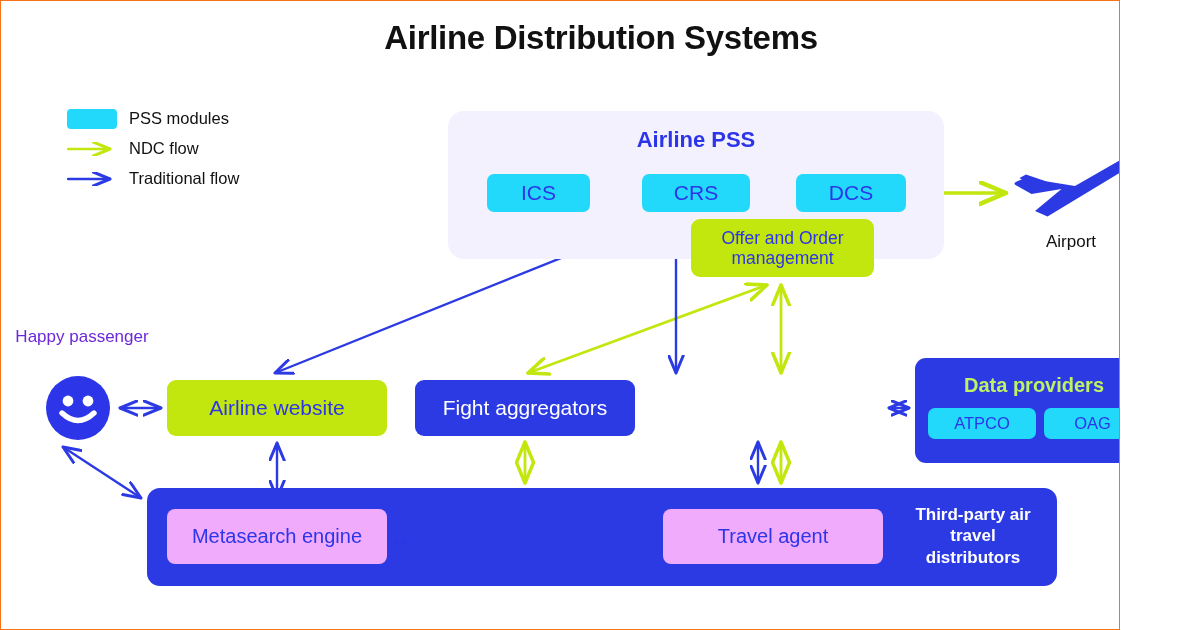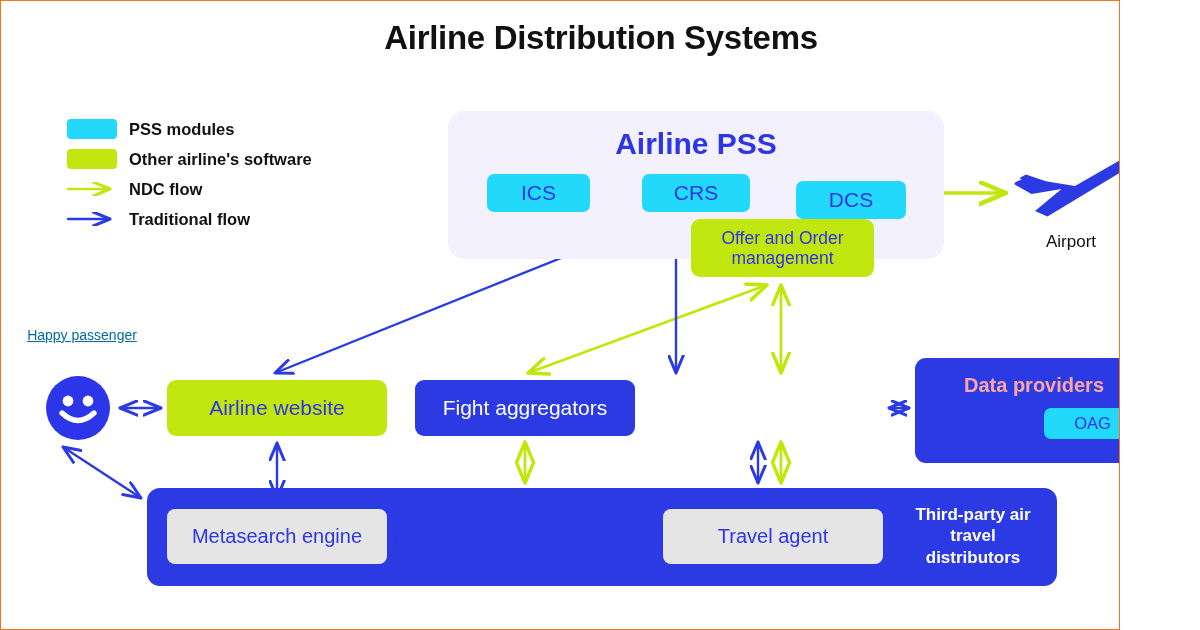--- a/index.html
+++ b/index.html
@@ -36,24 +36,23 @@
     font-size: 33px;
     font-weight: 700;
     color: #111111;
     letter-spacing: -0.3px;
   }
 
   
   #legend { left: 66px; top: 108px; width: 370px; }
   .legend-row {
     display: flex;
-    align-items: flex-end;
+    align-items: flex-start;
     height: 30px;
     margin-bottom: 0px;
-    font-weight: bold;
   }
   .legend-swatch {
     width: 50px; height: 20px;
     border-radius: 4px;
     margin-right: 12px;
     flex: 0 0 auto;
   }
   .legend-line {
     width: 50px; height: 20px;
     margin-right: 12px;
@@ -69,37 +68,37 @@
   
   #pss-panel {
     left: 447px; top: 110px;
     width: 496px; height: 148px;
     background: #f2f1fd;
     border-radius: 16px;
   }
   #pss-title {
     left: 447px; top: 126px; width: 496px;
     text-align: center;
-    font-size: 30px;
+    font-size: 22px;
     font-weight: 600;
     color: #2d35e8;
   }
 
   .pss-box {
     height: 38px;
     background: #22d9fb;
     border-radius: 7px;
     display: flex; align-items: center; justify-content: center;
     font-size: 21px;
     font-weight: 500;
     color: #2d35e8;
   }
   #box-ics { left: 486px; top: 173px; width: 103px; }
   #box-crs { left: 641px; top: 173px; width: 108px; }
-  #box-dcs { left: 795px; top: 173px; width: 110px; margin-top: 7px; }
+  #box-dcs { left: 795px; top: 173px; width: 110px; }
 
   #box-offer {
     left: 690px; top: 218px; width: 183px; height: 58px;
     background: #c2e70f;
     border-radius: 9px;
     display: flex; align-items: center; justify-content: center;
     text-align: center;
     font-size: 17.5px;
     font-weight: 500;
     color: #2d35e8;
@@ -113,25 +112,24 @@
     left: 1000px; top: 231px; width: 140px;
     text-align: center;
     font-size: 17px;
     color: #111111;
   }
 
   
   #passenger-label {
     left: 8px; top: 326px; width: 146px;
     text-align: center;
-    font-size: 14px;
-    font-weight: 500;
-    color: #0369a1;
+    font-size: 17px;
+    font-weight: 500;
+    color: #6d28d9;
     line-height: 1.2;
-    text-decoration: underline;
   }
   #passenger-face {
     left: 45px; top: 375px; width: 64px; height: 64px;
     border-radius: 50%;
     background: #2d35e8;
   }
 
   
   .mid-box {
     height: 56px;
@@ -161,21 +159,21 @@
   #box-data-providers {
     left: 914px; top: 357px; width: 238px; height: 105px;
     background: #2b3ae3;
     border-radius: 11px;
   }
   #data-providers-title {
     position: absolute; left: 0; top: 16px; width: 238px;
     text-align: center;
     font-size: 20px;
     font-weight: 600;
-    color: #fca5a5;
+    color: #bef264;
   }
   .dp-chip {
     position: absolute; top: 50px;
     height: 31px;
     background: #22d9fb;
     border-radius: 7px;
     display: flex; align-items: center; justify-content: center;
     font-size: 16.5px;
     font-weight: 500;
     color: #2d35e8;
@@ -185,21 +183,21 @@
 
   
   #third-party-bar {
     left: 146px; top: 487px; width: 910px; height: 98px;
     background: #2b3ae3;
     border-radius: 13px;
   }
   .tp-box {
     position: absolute; top: 21px;
     height: 55px;
-    background: #e5e5e5;
+    background: #f0abfc;
     border-radius: 8px;
     display: flex; align-items: center; justify-content: center;
     font-size: 20px;
     font-weight: 500;
     color: #2d35e8;
   }
   #tp-metasearch { left: 20px;  width: 220px; }
   #tp-ota        { left: 268px; width: 220px; }
   #tp-travel     { left: 516px; width: 220px; }
   #tp-caption {
@@ -274,24 +272,20 @@
 
   <div class="abs" id="page-title">Airline Distribution Systems</div>
 
   <div class="abs" id="legend">
 
     <div class="legend-row">
       <div class="legend-swatch" style="background:#22d9fb;"></div>
       <div class="legend-label">PSS modules</div>
     </div>
 
-    <div class="legend-row">
-      <div class="legend-swatch" style="background:#c2e70f;"></div>
-      <div class="legend-label">Other airline's software</div>
-    </div>
 
 
     <div class="legend-row">
       <div class="legend-line">
         <svg width="50" height="14" viewBox="0 0 50 14">
           <defs>
             <marker id="lg-g" markerWidth="9" markerHeight="9" refX="7.6" refY="3.4" orient="auto" markerUnits="strokeWidth">
               <path d="M0.4,0.4 L7.6,3.4 L0.4,6.4" fill="none" stroke="#c2e70f" stroke-width="1.25" stroke-linecap="round" stroke-linejoin="round"></path>
             </marker>
           </defs>
@@ -344,20 +338,21 @@
       <circle cx="42" cy="25" r="5.4" fill="#ffffff"></circle>
       <path d="M16 37 Q32 52 48 37" fill="none" stroke="#ffffff" stroke-width="5.4" stroke-linecap="round"></path>
     </svg>
   </div>
 
   <div class="abs mid-box" id="box-airline-website">Airline website</div>
   <div class="abs mid-box" id="box-flight-agg">Fight aggregators</div>
 
   <div class="abs" id="box-data-providers">
     <div id="data-providers-title">Data providers</div>
+    <div class="dp-chip" id="chip-atpco">ATPCO</div>
     <div class="dp-chip" id="chip-oag">OAG</div>
   </div>
 
   <div class="abs" id="third-party-bar">
     <div class="tp-box" id="tp-metasearch">Metasearch engine</div>
     <div class="tp-box" id="tp-travel">Travel agent</div>
     <div id="tp-caption">Third-party air travel distributors</div>
   </div>
 
   <div class="inline-arrow" style="left:388px; top:525px;">↔</div>

